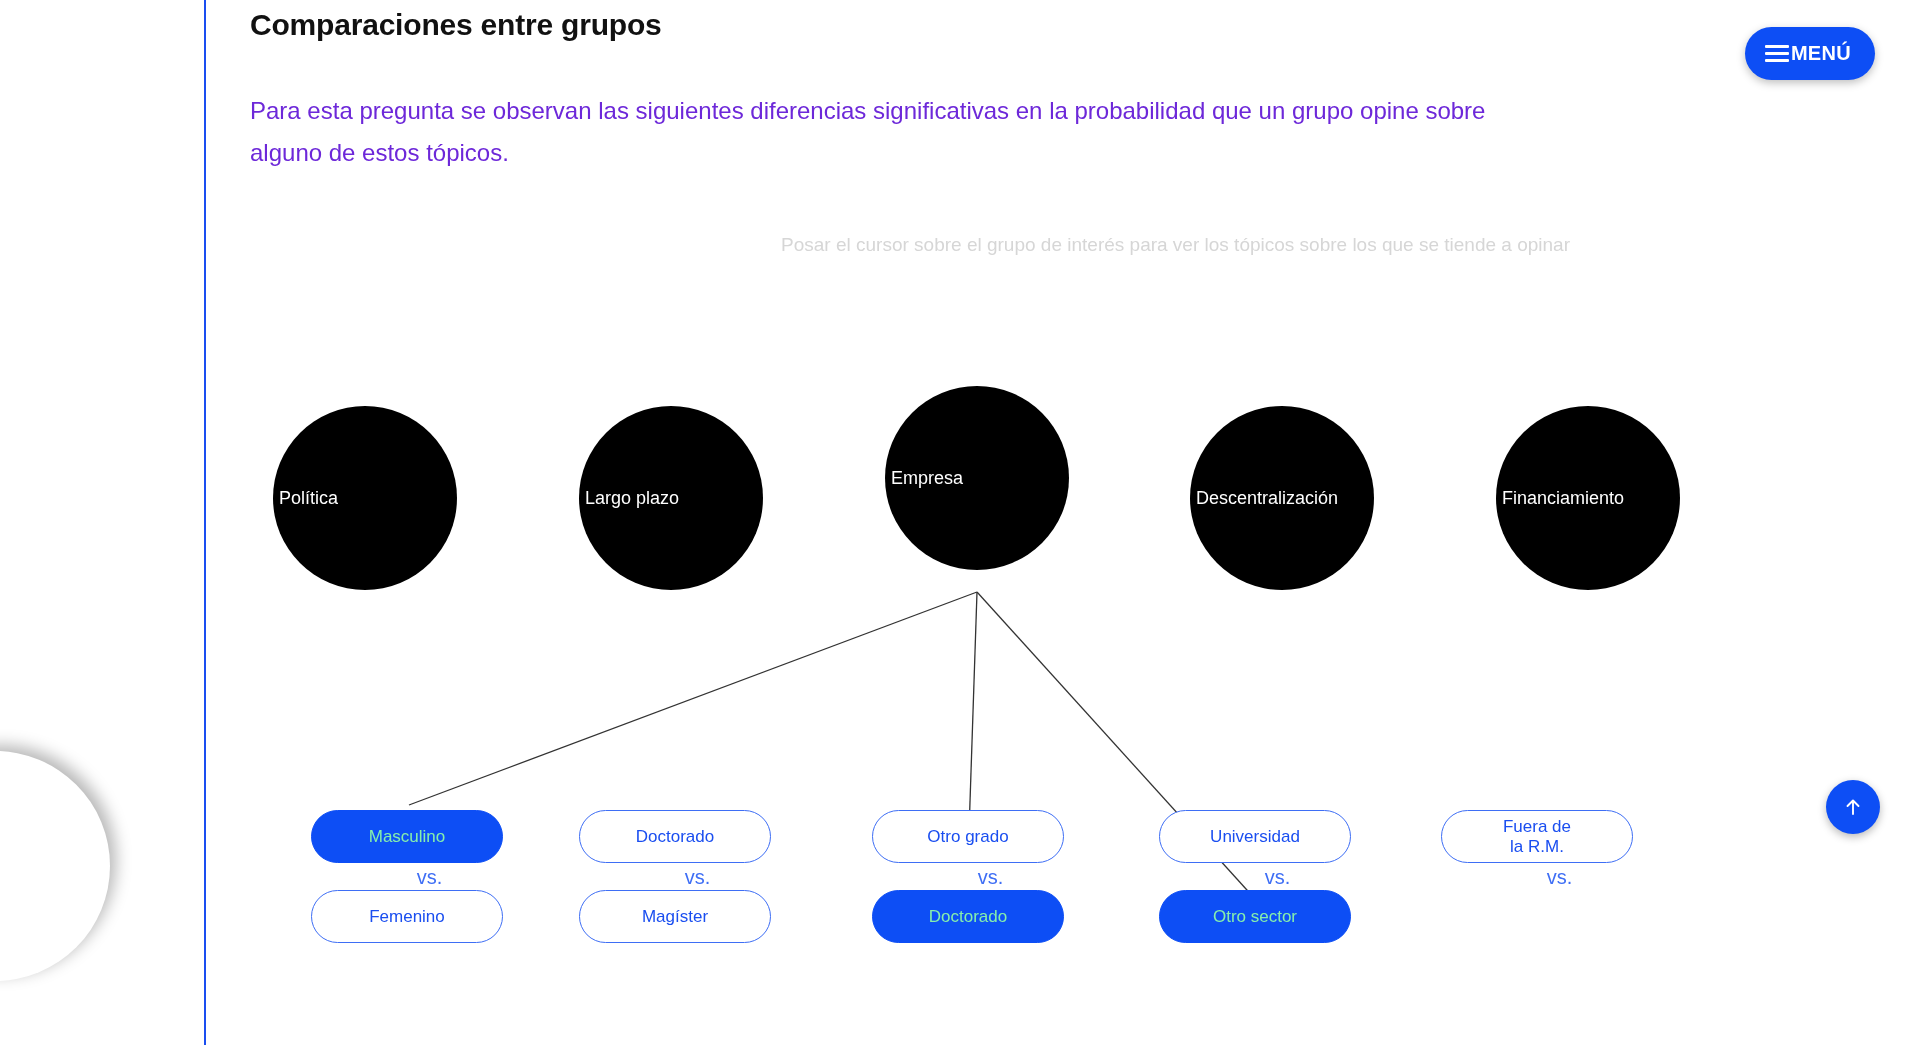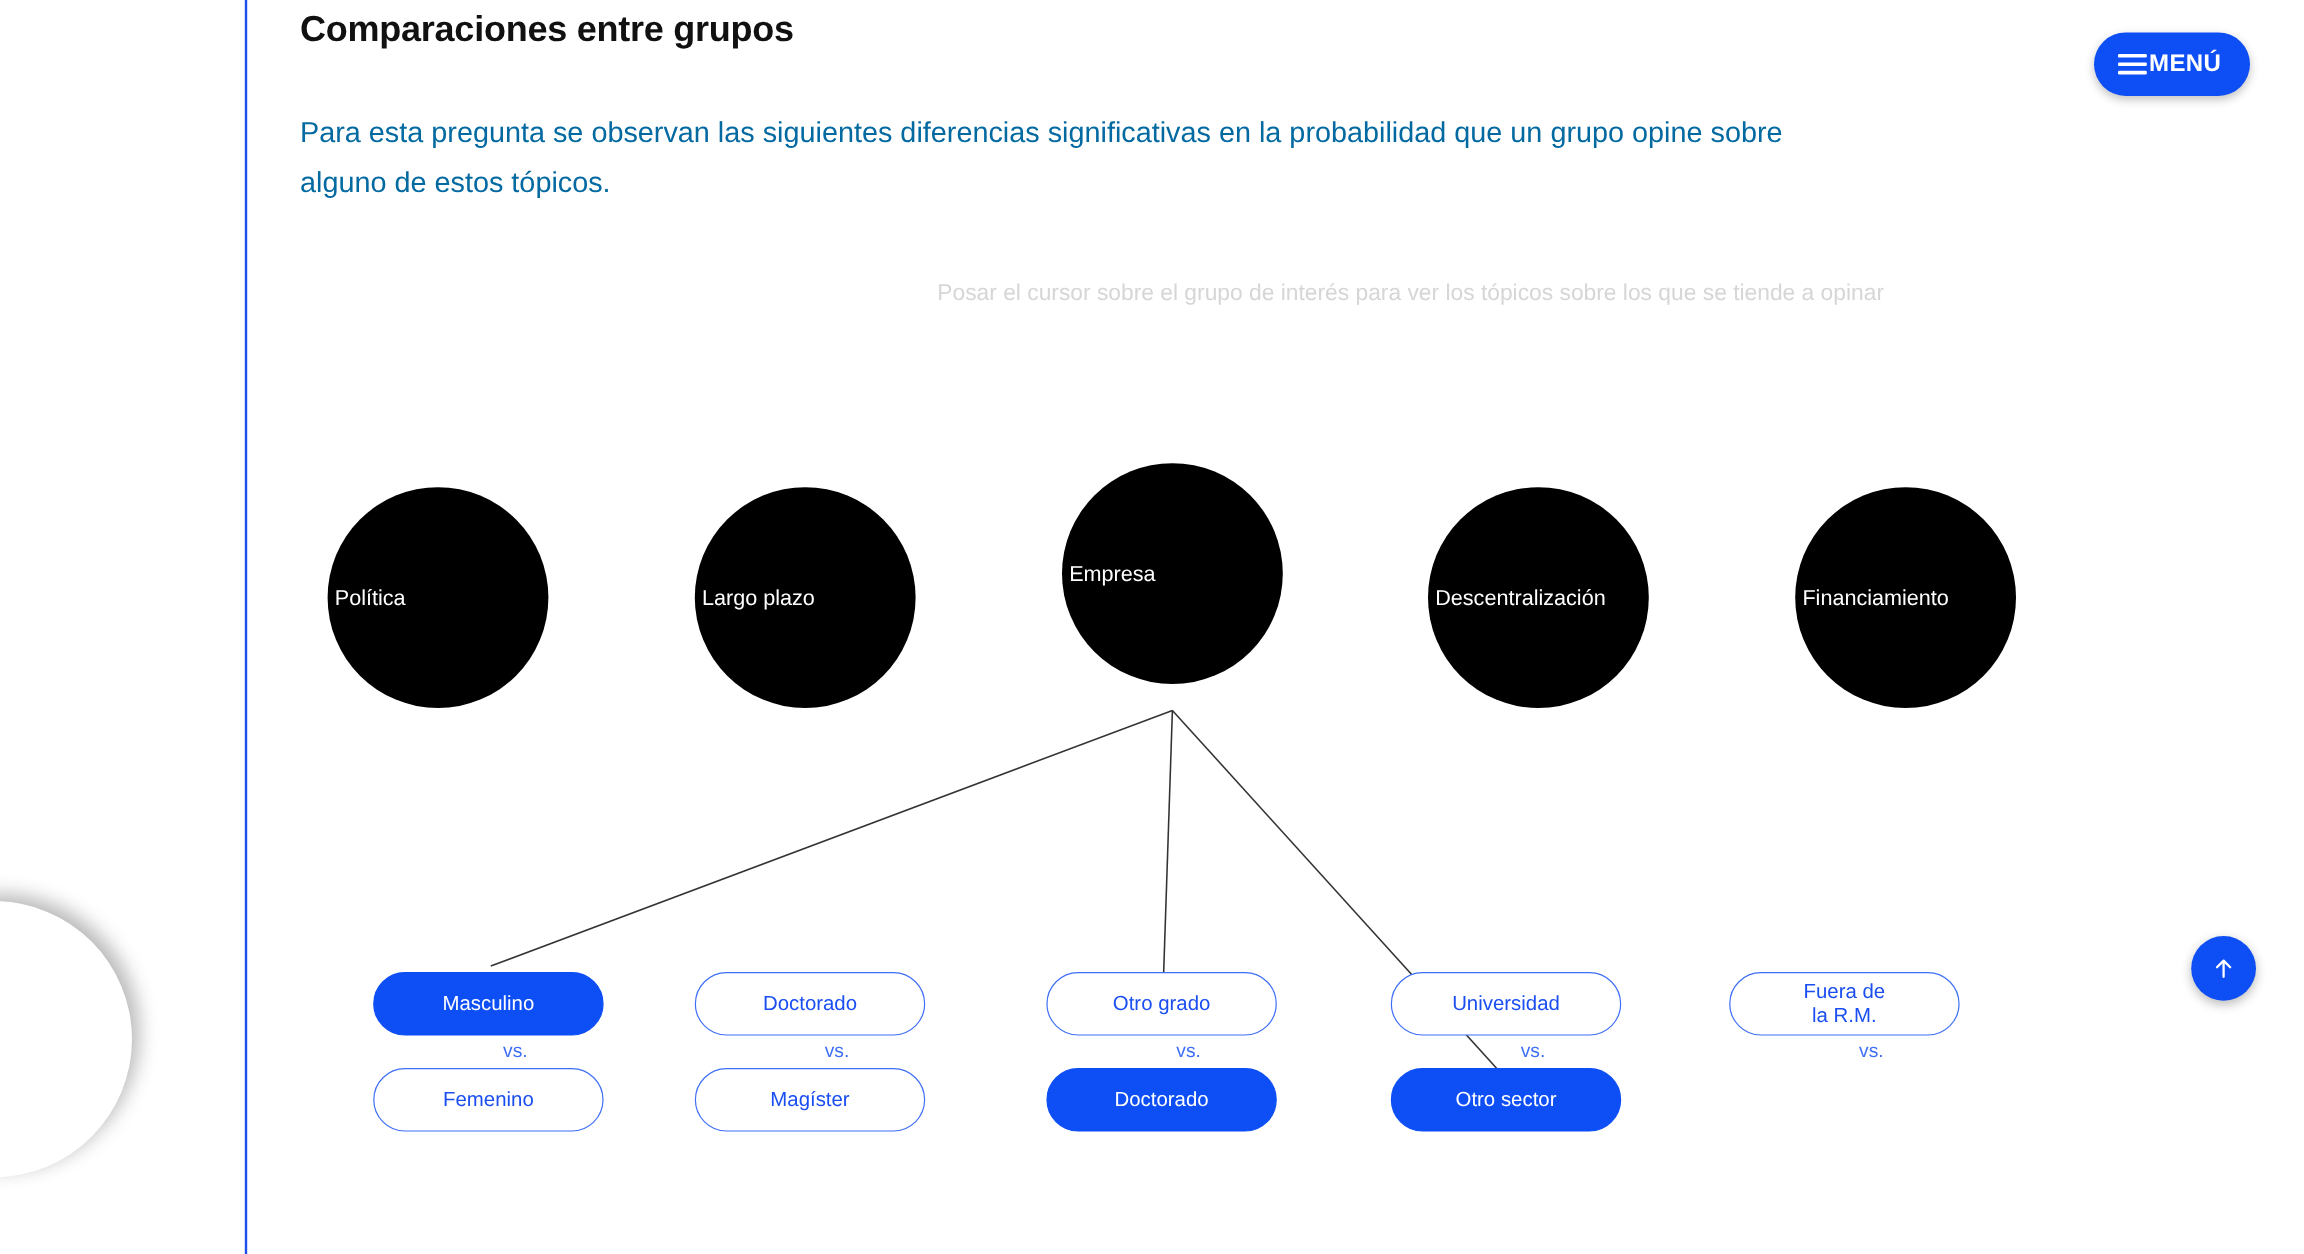--- a/index.html
+++ b/index.html
@@ -51,21 +51,21 @@
     color: #111111;
     letter-spacing: -0.2px;
   }
   .intro {
     position: absolute;
     left: 250px;
     top: 90px;
     width: 1250px;
     font-size: 24px;
     line-height: 42px;
-    color: #0369a1;
+    color: #6d28d9;
   }
   .hint {
     position: absolute;
     left: 250px;
     top: 234px;
     width: 1320px;
     text-align: right;
     font-size: 19px;
     color: #d6d6d6;
   }
@@ -167,24 +167,24 @@
     line-height: 20px;
     text-align: center;
     cursor: pointer;
     background: #ffffff;
     border: 1.4px solid #3e6ef5;
     color: #1a4ef0;
   }
   .pill.active {
     background: #0d4ef5;
     border-color: #0d4ef5;
-    color: #ffffff;
+    color: #86efac;
   }
   .vs {
-    font-size: 16px;
+    font-size: 20px;
     color: #3e6ef5;
     line-height: 18px;
     padding: 5px 0 4px;
     margin-left: 45px;
   }
 </style>
 </head>
 <body>
 
 <div id="root">

